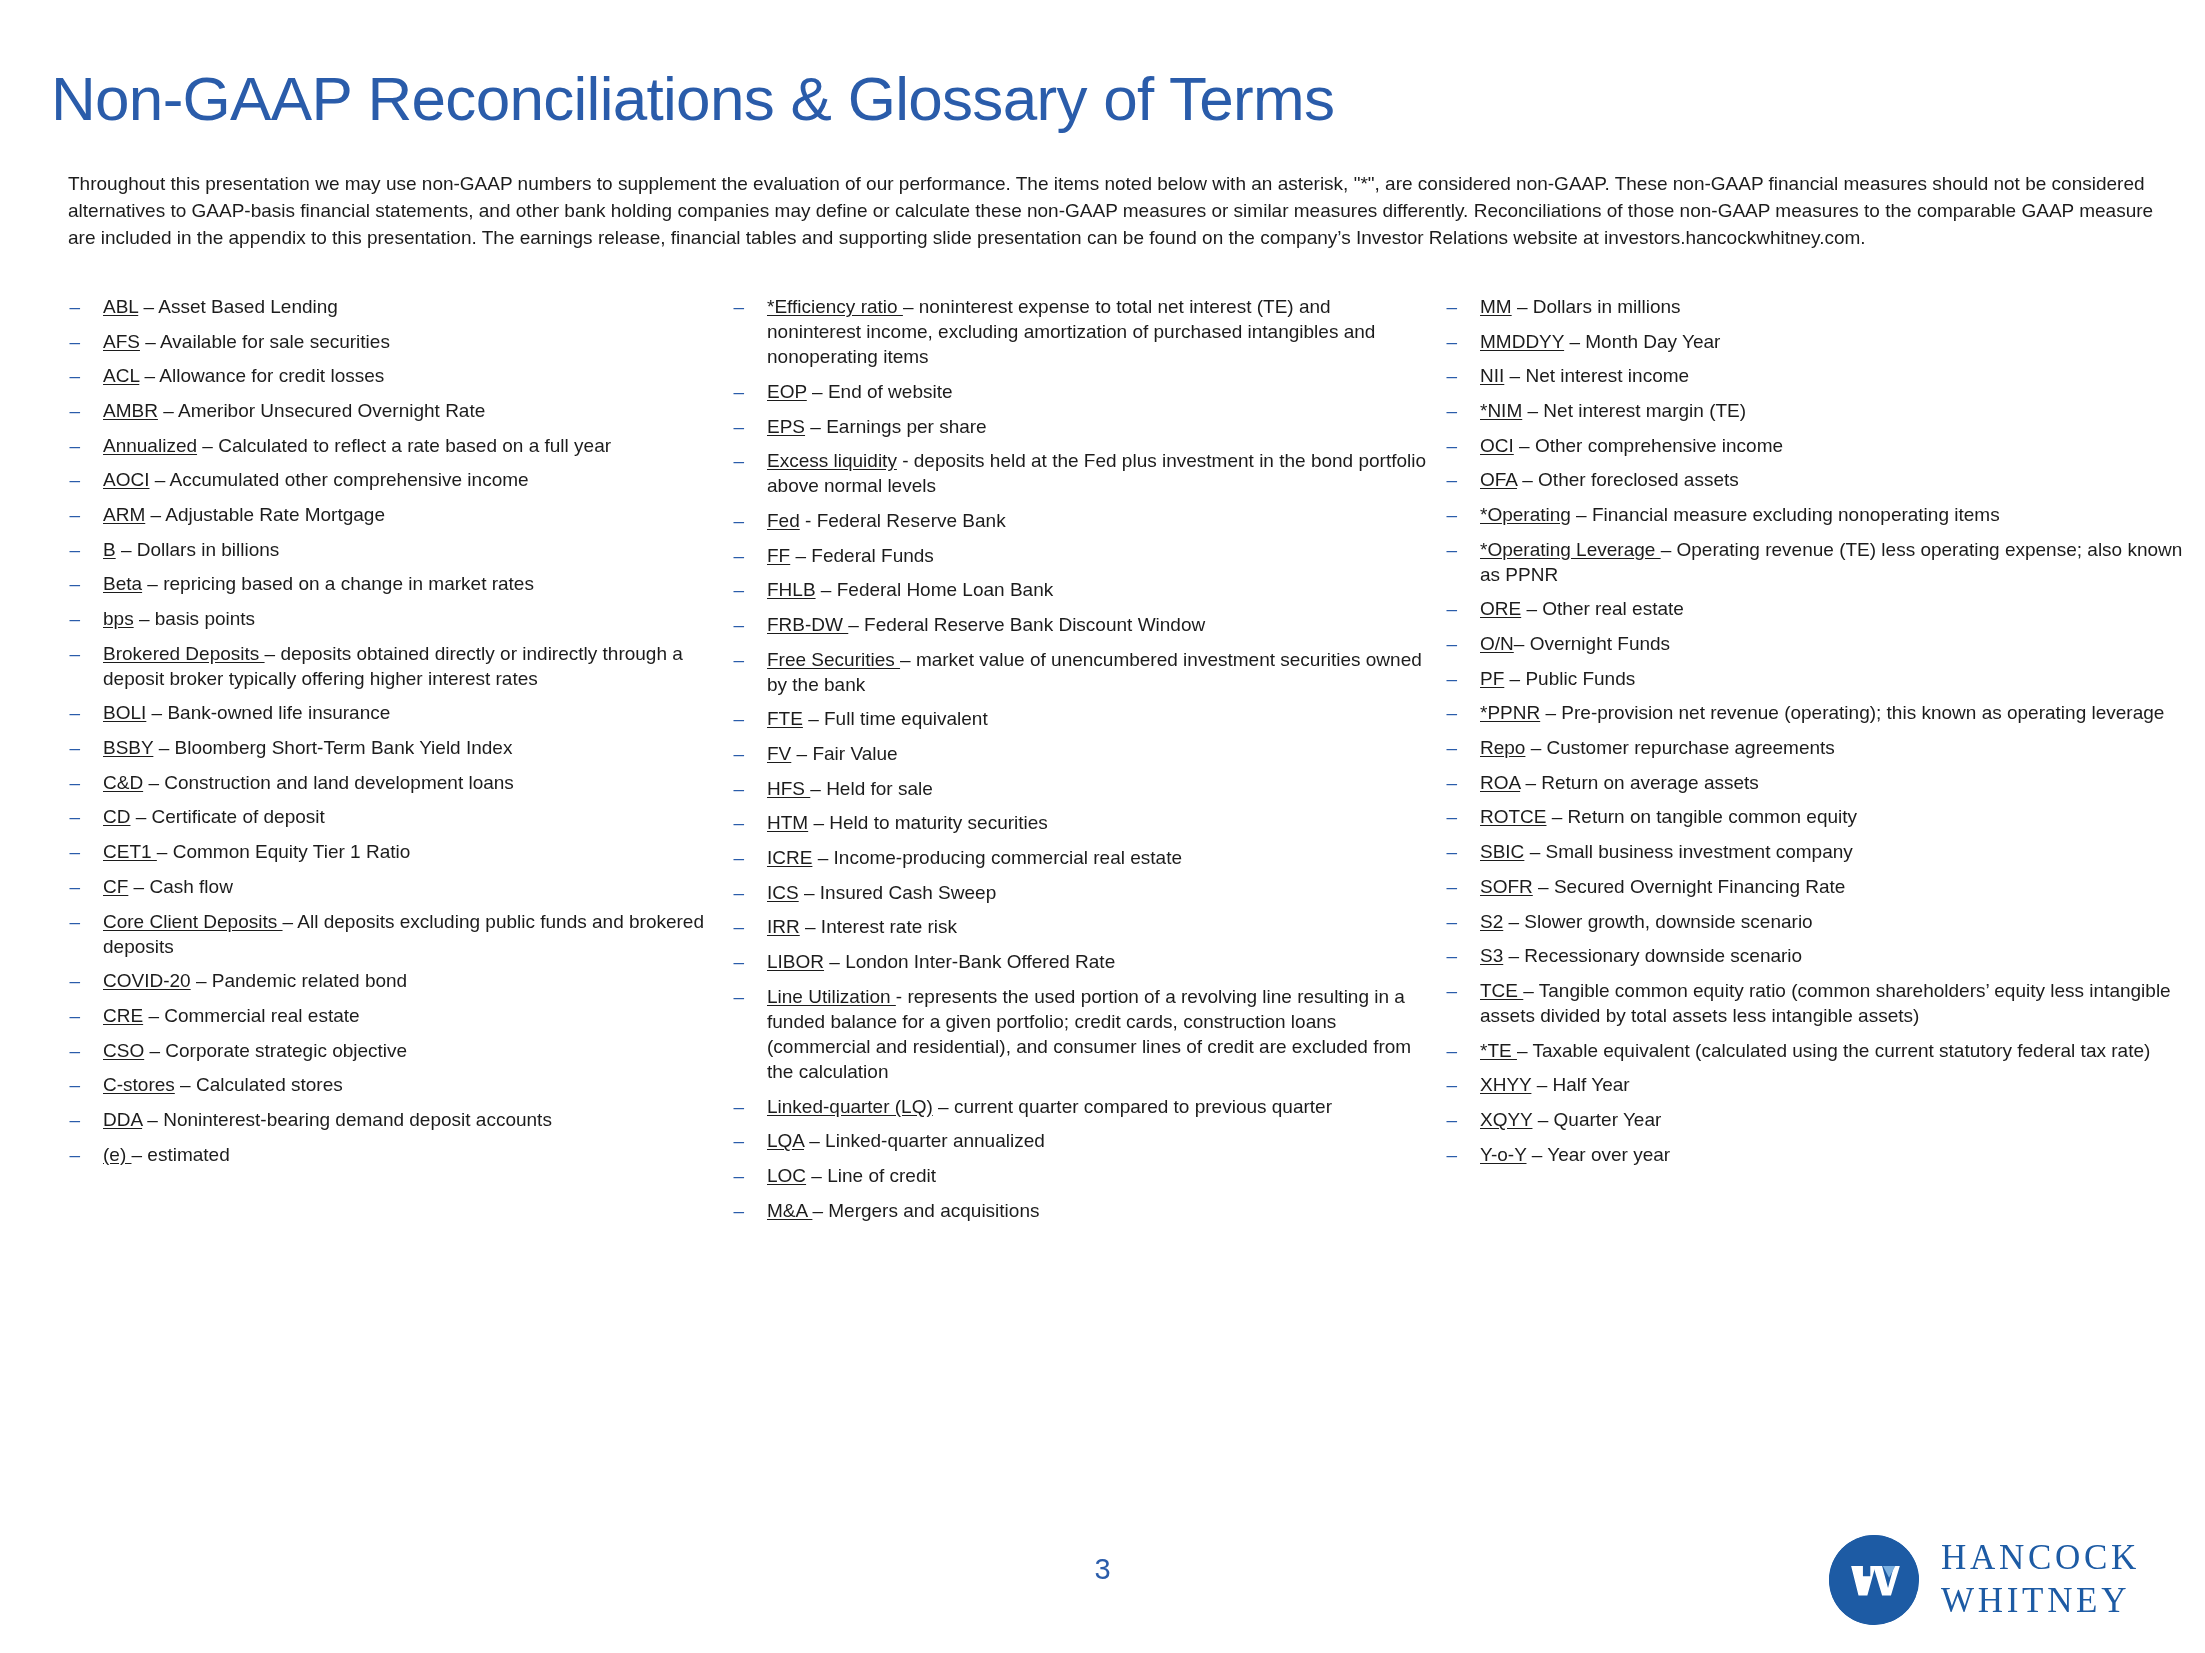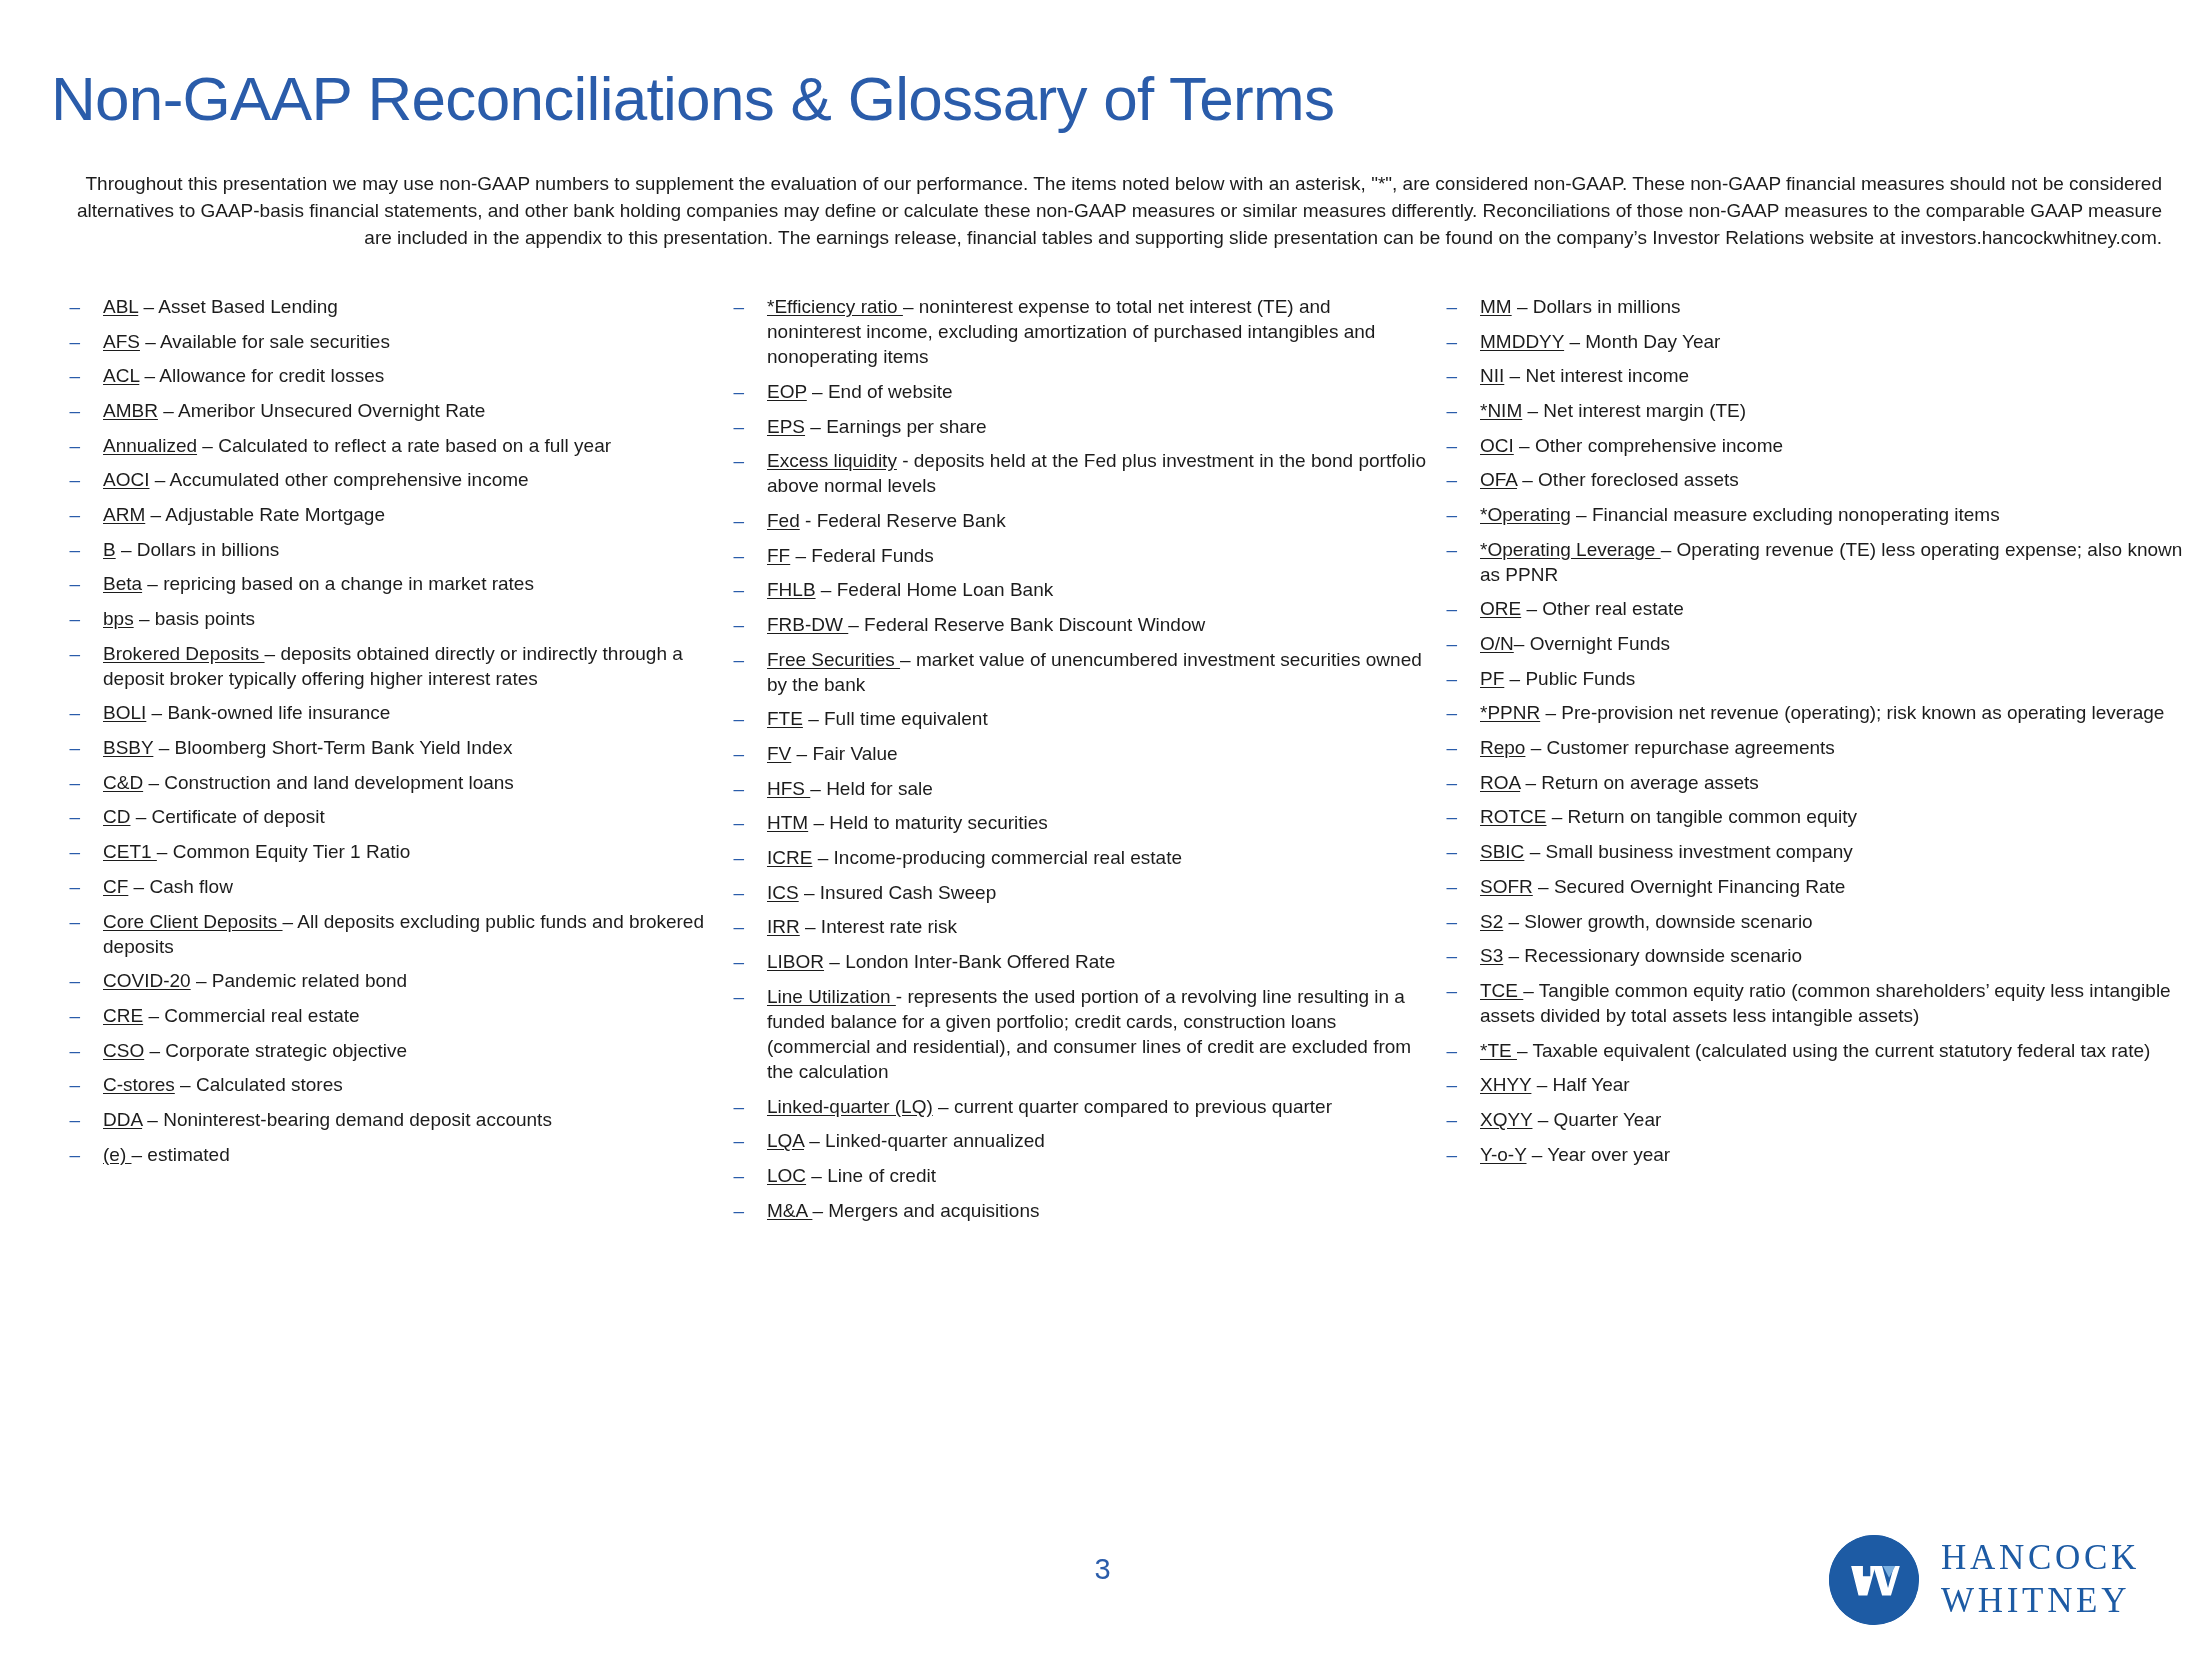--- a/index.html
+++ b/index.html
@@ -31,21 +31,21 @@
   .intro {
     position: absolute;
     left: 68px; top: 171px;
     width: 2094px;
     font-size: 19px;
     line-height: 1.42;
     color: #1c1c1c;
     text-align: justify;
   }
   .intro p { text-align: justify; }
-  .intro p:last-child { text-align: right; }
+  .intro p:last-child { text-align: left; }
 
   
   .columns {
     position: absolute;
     left: 0; top: 294px;
     width: 2205px;
   }
   .col {
     position: absolute;
     top: 0;
@@ -353,21 +353,21 @@
         <div class="gloss-item">
           <span class="bullet">–</span>
           <span class="gloss-text"><span class="term">O/N</span><span>– Overnight Funds</span></span>
         </div>
         <div class="gloss-item">
           <span class="bullet">–</span>
           <span class="gloss-text"><span class="term">PF</span><span> – Public Funds</span></span>
         </div>
         <div class="gloss-item">
           <span class="bullet">–</span>
-          <span class="gloss-text"><span class="term">*PPNR</span><span> – Pre-provision net revenue (operating); risk known as operating leverage</span></span>
+          <span class="gloss-text"><span class="term">*PPNR</span><span> – Pre-provision net revenue (operating); this known as operating leverage</span></span>
         </div>
         <div class="gloss-item">
           <span class="bullet">–</span>
           <span class="gloss-text"><span class="term">Repo</span><span> – Customer repurchase agreements</span></span>
         </div>
         <div class="gloss-item">
           <span class="bullet">–</span>
           <span class="gloss-text"><span class="term">ROA</span><span> – Return on average assets</span></span>
         </div>
         <div class="gloss-item">

